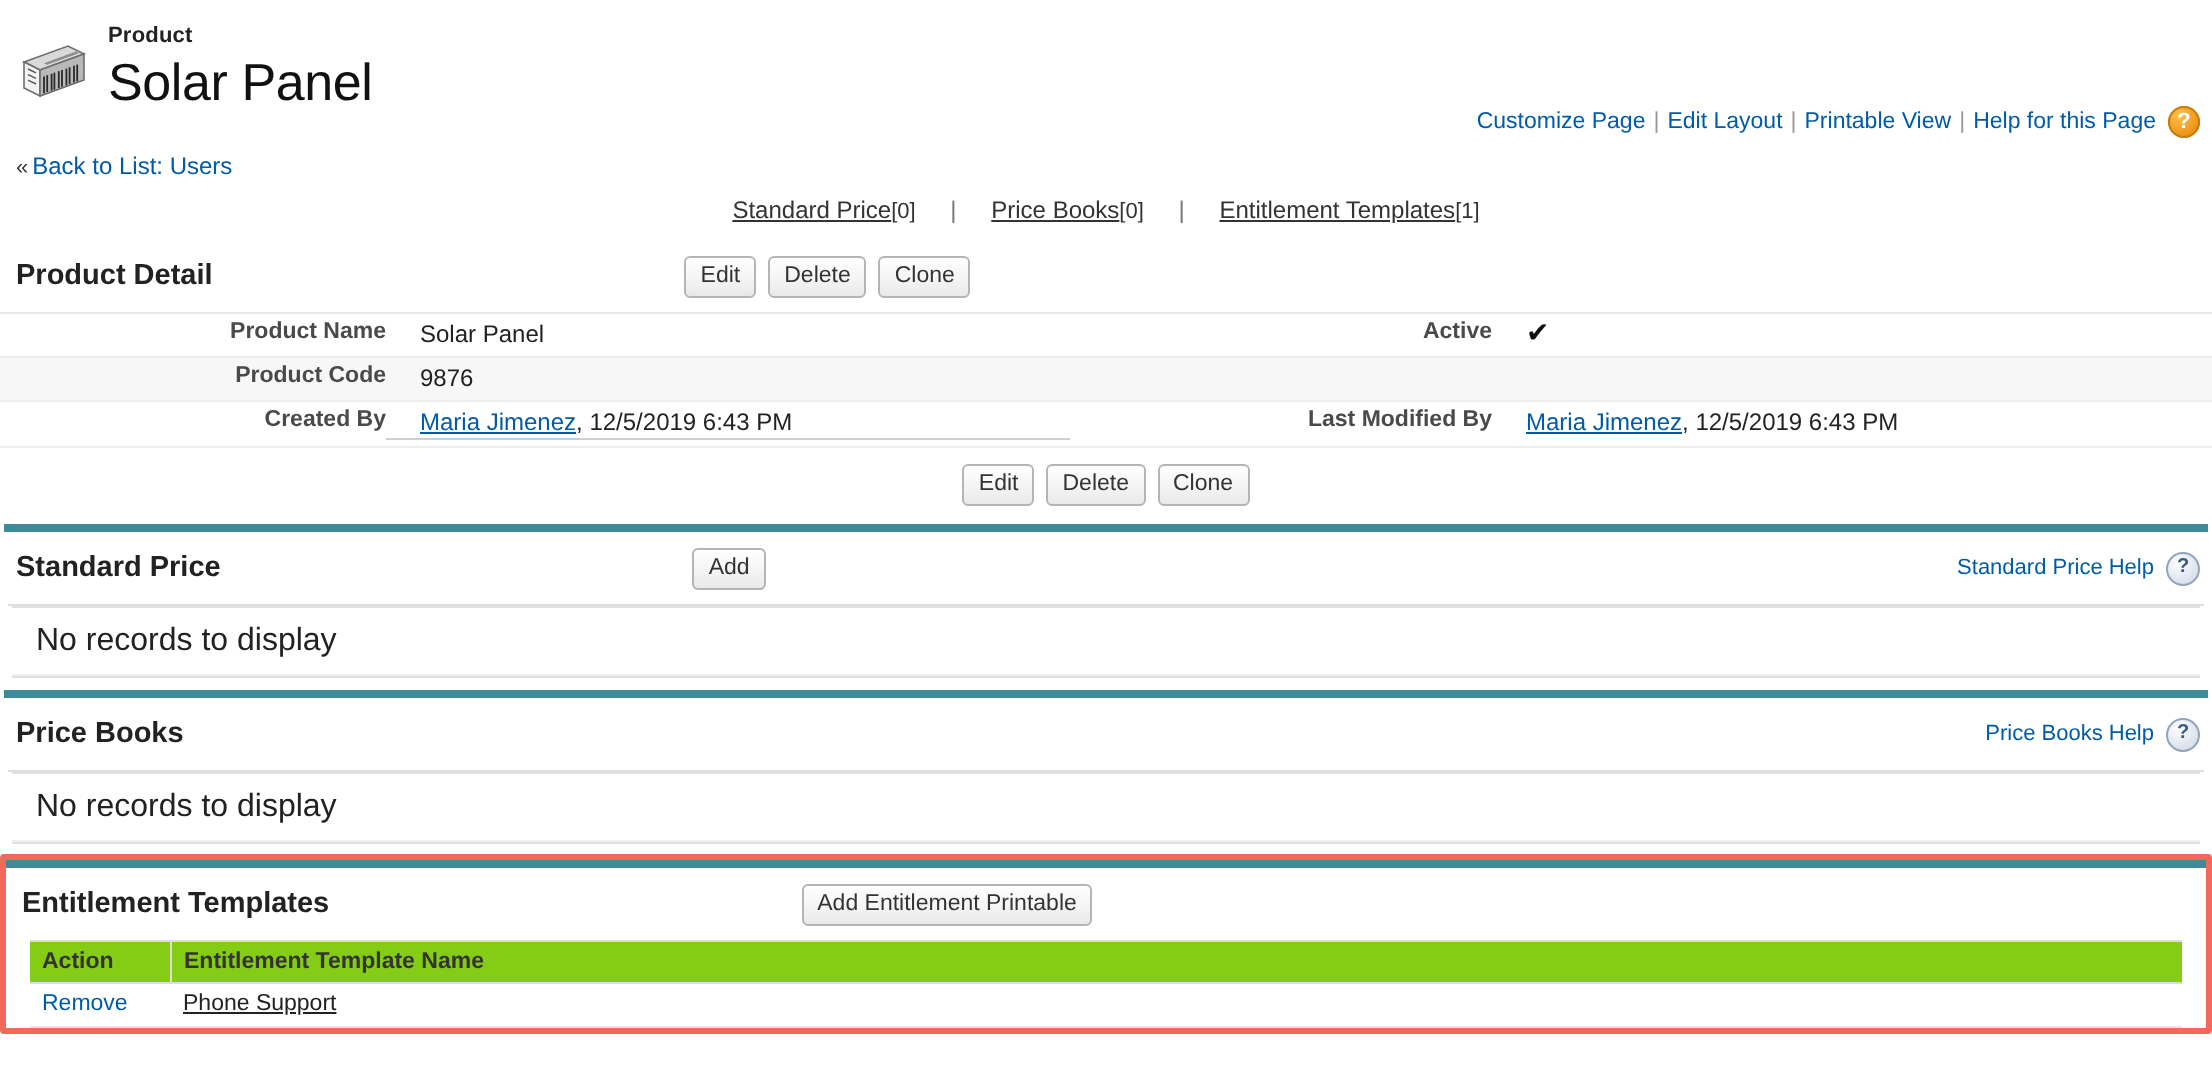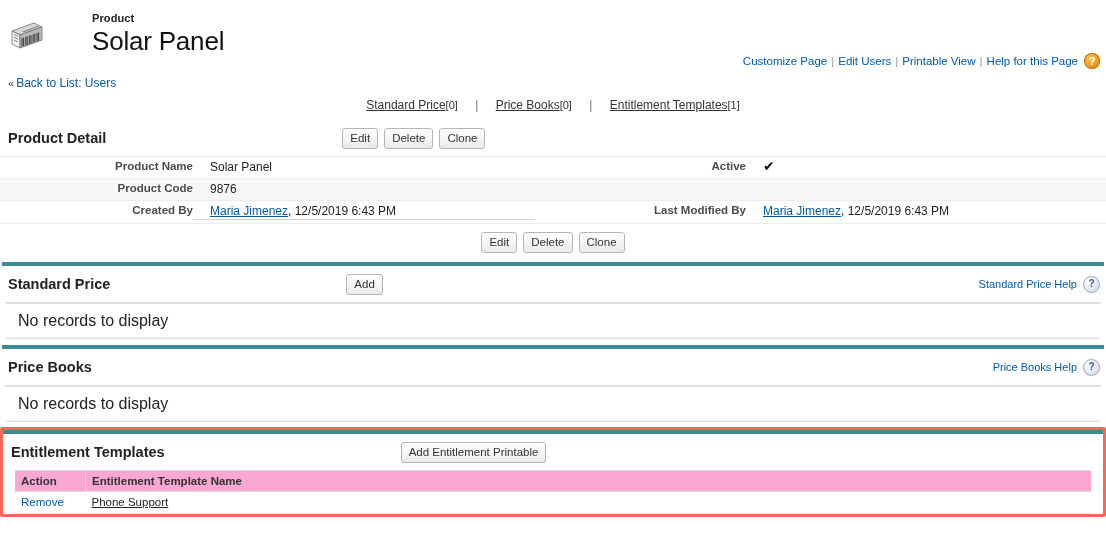--- a/index.html
+++ b/index.html
@@ -27,21 +27,20 @@
   
   .rec-header {
     position: relative;
     height: 60px;
     padding: 10px 0 0 0;
   }
   .rec-header-inner {
     display: flex;
     align-items: flex-start;
     padding-left: 8px;
-    gap: 38px;
   }
   .rec-icon {
     width: 38px;
     height: 38px;
     margin-top: 7px;
     margin-right: 8px;
     flex: 0 0 auto;
   }
   .rec-titles {
     display: flex;
@@ -270,21 +269,21 @@
     margin: 0 4px 0 4px;
     border-top: 1px solid #ddd;
   }
   .rl-table {
     width: calc(100% - 24px);
     margin: 0 12px;
     border-collapse: collapse;
     font-size: 11.5px;
   }
   .rl-table th {
-    background: #f9a8d4;
+    background: #84cc16;
     border-top: 1px solid #dcdcdc;
     border-bottom: 1px solid #dcdcdc;
     text-align: left;
     font-weight: bold;
     color: #333;
     padding: 4px 6px 4px 6px;
     font-size: 11.5px;
   }
   .rl-table th.col-action {
     border-right: 1px solid #dcdcdc;
@@ -354,21 +353,21 @@
       </div>
       <div class="rec-titles">
         <div class="rec-type">Product</div>
         <div class="rec-name">Solar Panel</div>
       </div>
     </div>
 
     <div class="top-links">
       <a href="#">Customize Page</a>
       <span class="sep">|</span>
-      <a href="#">Edit Users</a>
+      <a href="#">Edit Layout</a>
       <span class="sep">|</span>
       <a href="#">Printable View</a>
       <span class="sep">|</span>
       <a href="#">Help for this Page</a>
       <span class="help-circle-orange">?</span>
     </div>
   </div>
 
   <div class="back-list">
     <span class="chev">«</span><a href="#">Back to List: Users</a>

